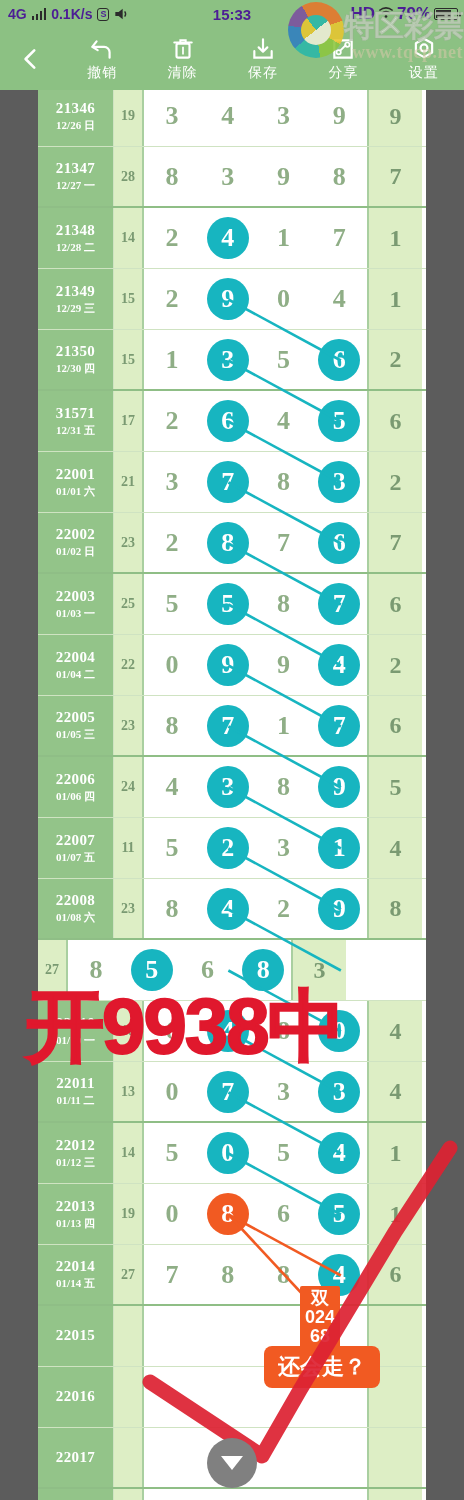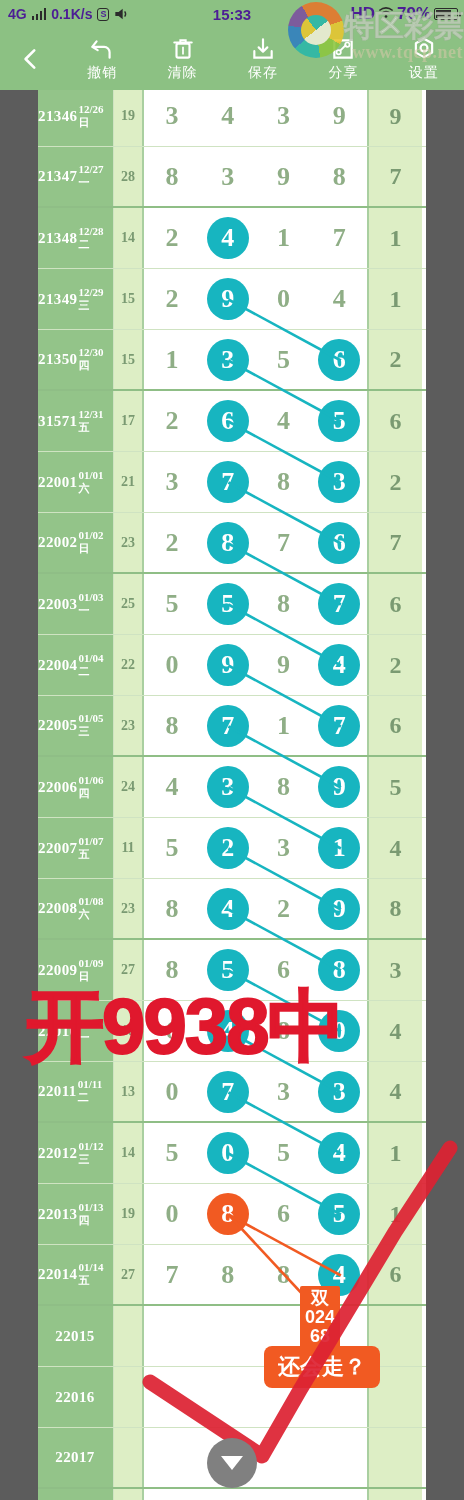--- a/index.html
+++ b/index.html
@@ -60,21 +60,21 @@
 
   
   .table-wrap{
     position:absolute; top:90px; left:38px; width:388px; height:1410px;
     background:#ffffff; overflow:hidden;
   }
   .row{ display:flex; height:61px; width:388px; position:relative;
         border-bottom:1px solid #cfe3c2; }
   .row.grp{ border-bottom:2px solid #8fbe86; }
   .c-issue{ width:76px; background:#93c489; color:#ffffff;
-     display:flex; flex-direction:row; align-items:center; justify-content:center; gap:1px;
+     display:flex; flex-direction:column; align-items:center; justify-content:center; gap:1px;
      border-right:1px solid #cfe3c2; }
   .c-issue .num{ font-size:15px; font-weight:bold; letter-spacing:.4px;}
   .c-issue .dt{ font-size:11px; font-weight:bold; }
   .c-sum{ width:30px; background:#ddeec5; color:#7a9a72;
      display:flex; align-items:center; justify-content:center;
      font-size:14px; font-weight:bold; border-right:2px solid #a9cfa0;}
   .c-digits{ width:225px; background:#fff; display:flex; position:relative;
      border-right:2px solid #a9cfa0;}
   .c-digit{ flex:1; display:flex; align-items:center; justify-content:center; position:relative;}
   .c-last{ width:53px; background:#ddeec5; color:#7a9a72;
@@ -511,24 +511,20 @@
             <div class="c-digit">
               <div class="d-plain">2</div>
             </div>
             <div class="c-digit">
               <div class="ball">9</div>
             </div>
           </div>
           <div class="c-last">8</div>
         </div>
         <div class="row">
-          <div class="c-issue">
-            <div class="num">22009</div>
-            <div class="dt">01/09 日</div>
-          </div>
           <div class="c-sum">27</div>
           <div class="c-digits">
             <div class="c-digit">
               <div class="d-plain">8</div>
             </div>
             <div class="c-digit">
               <div class="ball">5</div>
             </div>
             <div class="c-digit">
               <div class="d-plain">6</div>

